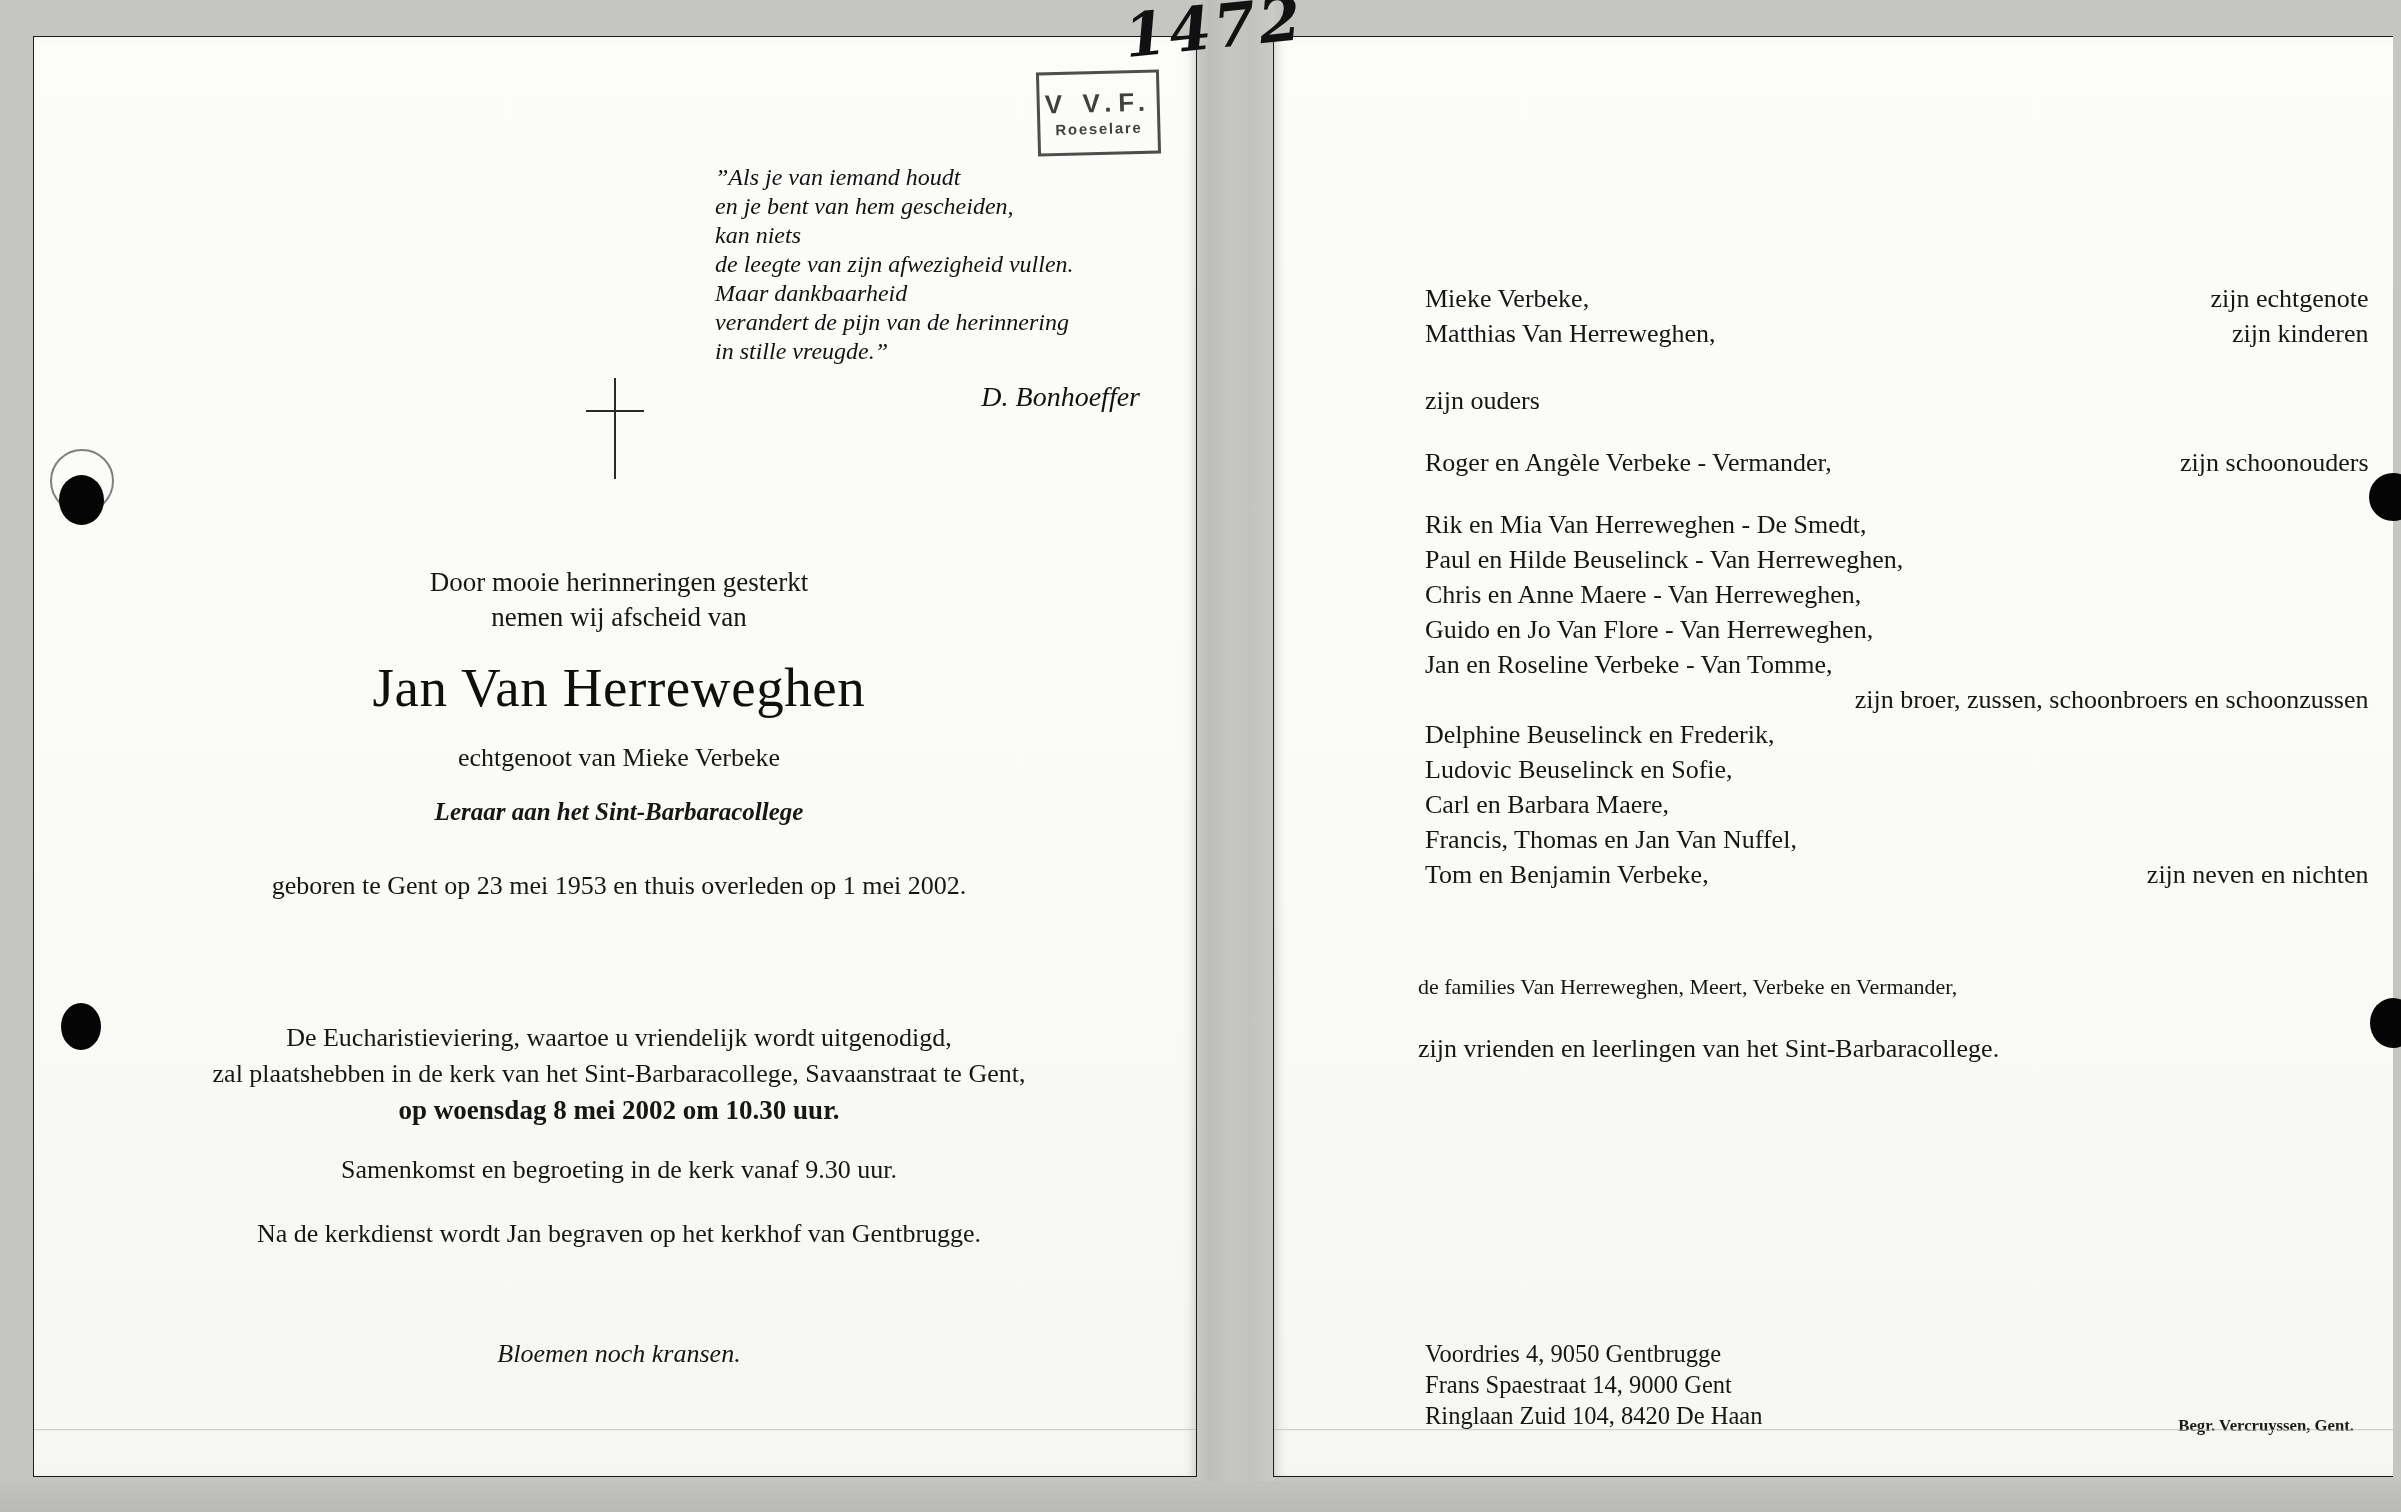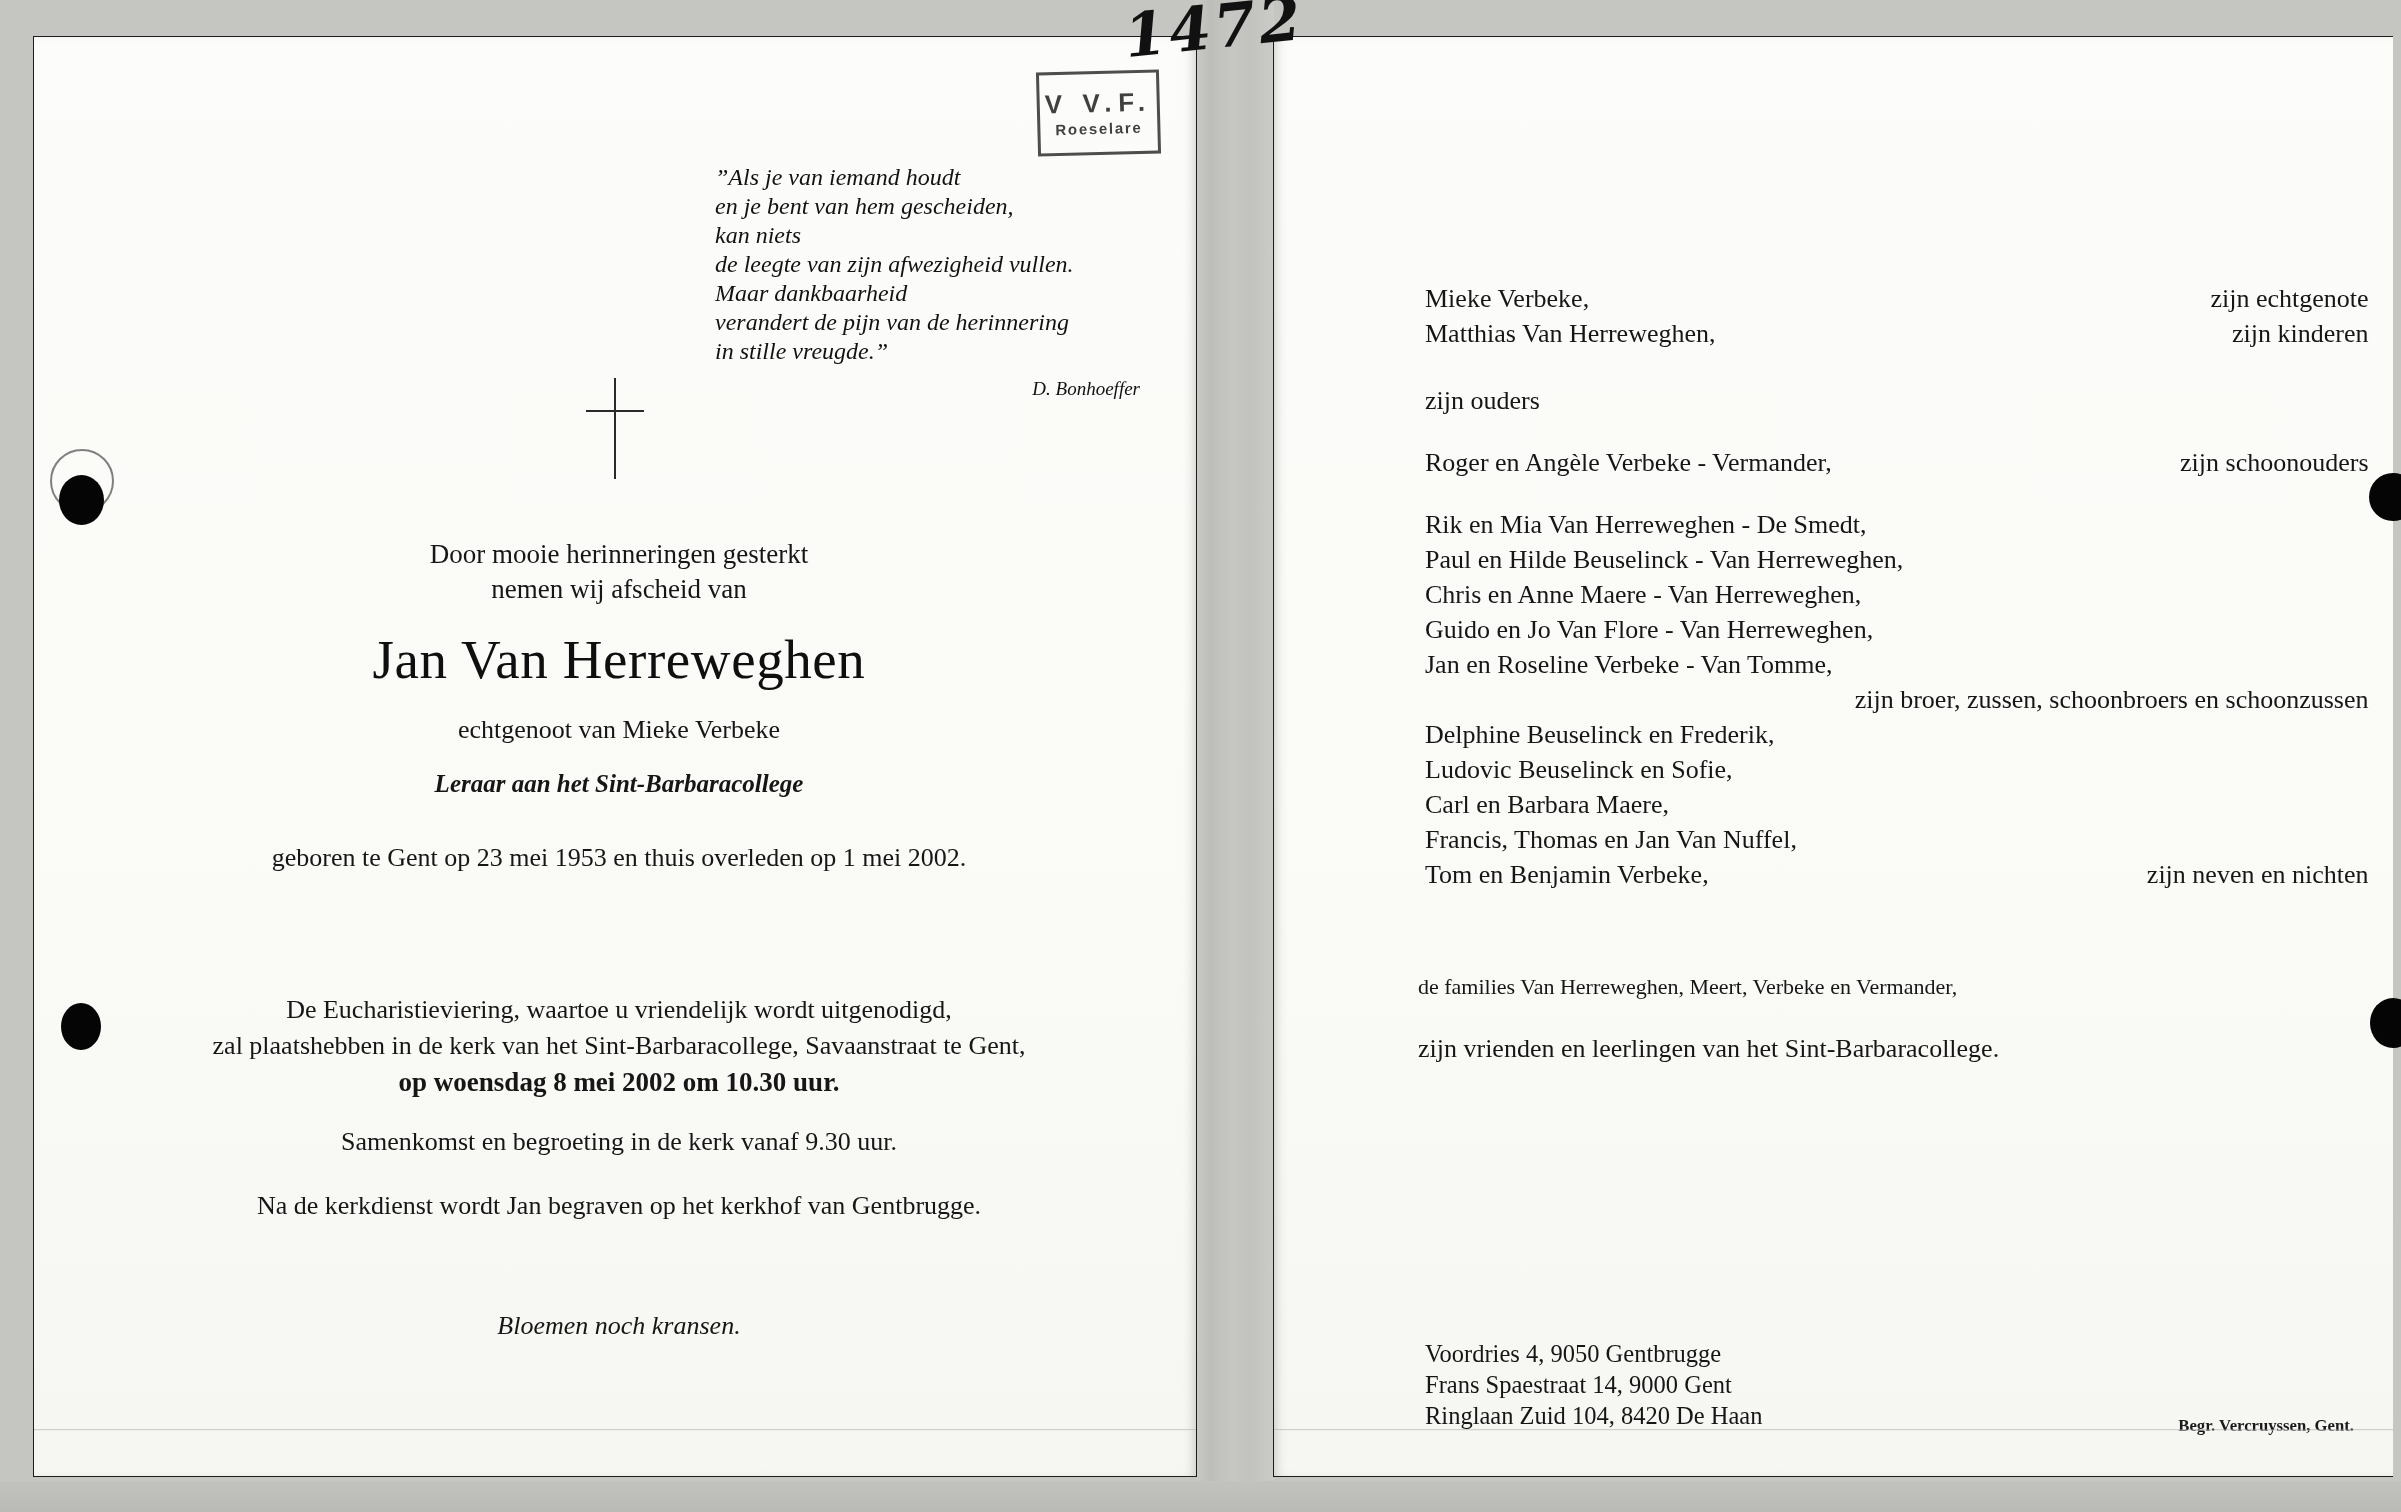--- a/index.html
+++ b/index.html
@@ -44,25 +44,25 @@
     position:absolute;left:1037px;top:71px;width:117px;height:78px;
     border:3.9px solid rgba(28,28,28,.78);
     display:flex;flex-direction:column;align-items:center;justify-content:center;
     transform:rotate(-1.5deg);color:rgba(22,22,22,.82);
     font-family:"Liberation Sans","DejaVu Sans",sans-serif;
   }
   .stamp-line1{font-size:26px;font-weight:bold;letter-spacing:6.7px;line-height:1;}
   .stamp-line2{font-size:15px;font-weight:bold;letter-spacing:1.7px;margin-top:5.6px;line-height:1;}
   
   .quote{position:absolute;left:681px;top:126px;width:425px;font-style:italic;font-size:24px;line-height:29px;color:#121212;}
-  .quote-attribution{text-align:right;margin-top:8px;font-size:19px;}
+  .quote-attribution{text-align:right;margin-top:16px;font-size:28px;}
   .cross{position:absolute;left:50%;top:341px;width:84px;height:101px;transform:translateX(-50%);}
   .cross .v{position:absolute;left:50%;top:0;width:2.2px;height:100%;margin-left:-1.1px;background:#2a2a2a;}
   .cross .h{position:absolute;top:32px;left:50%;width:58px;height:2.2px;margin-left:-29px;background:#2a2a2a;}
-  .lp-line{position:absolute;left:8px;right:0;text-align:center;}
+  .lp-line{position:absolute;left:8px;right:0;text-align:center;margin-top:28px;}
   .intro{top:500px;font-size:27px;line-height:35px;}
   .deceased-name{top:591px;font-size:55px;letter-spacing:0.6px;color:#0f0f0f;}
   .spouse{top:678px;font-size:26px;}
   .profession{top:733px;font-size:25px;font-style:italic;font-weight:bold;}
   .birth-death{top:806px;font-size:26px;}
   .service{top:955px;font-size:26px;line-height:36px;}
   .service-datetime{font-weight:bold;font-size:27px;}
   .gathering{top:1090px;font-size:26px;}
   .burial{top:1154px;font-size:26px;}
   .flowers{top:1274px;font-size:26px;font-style:italic;}

